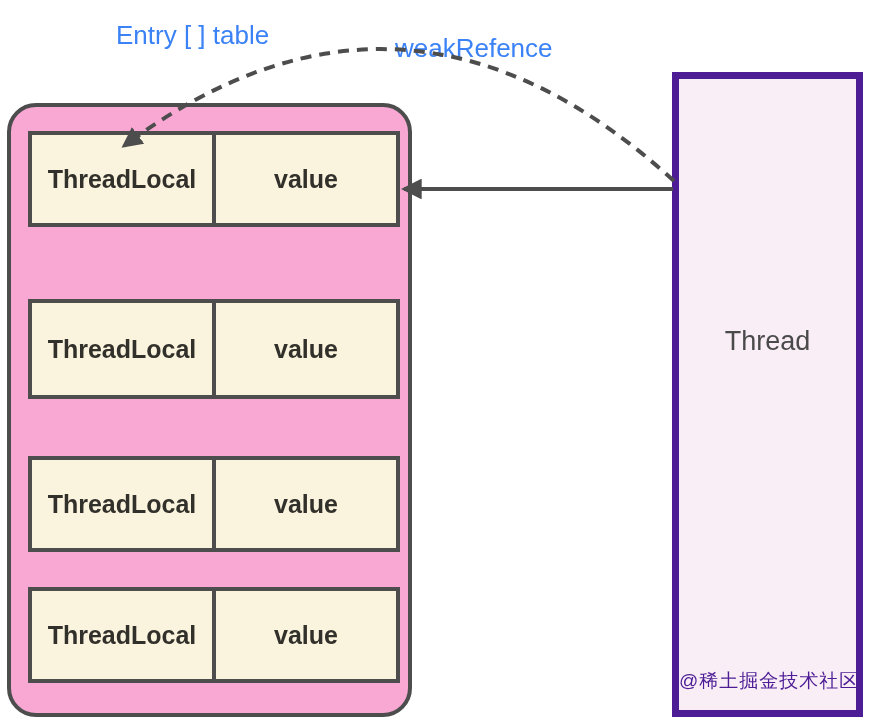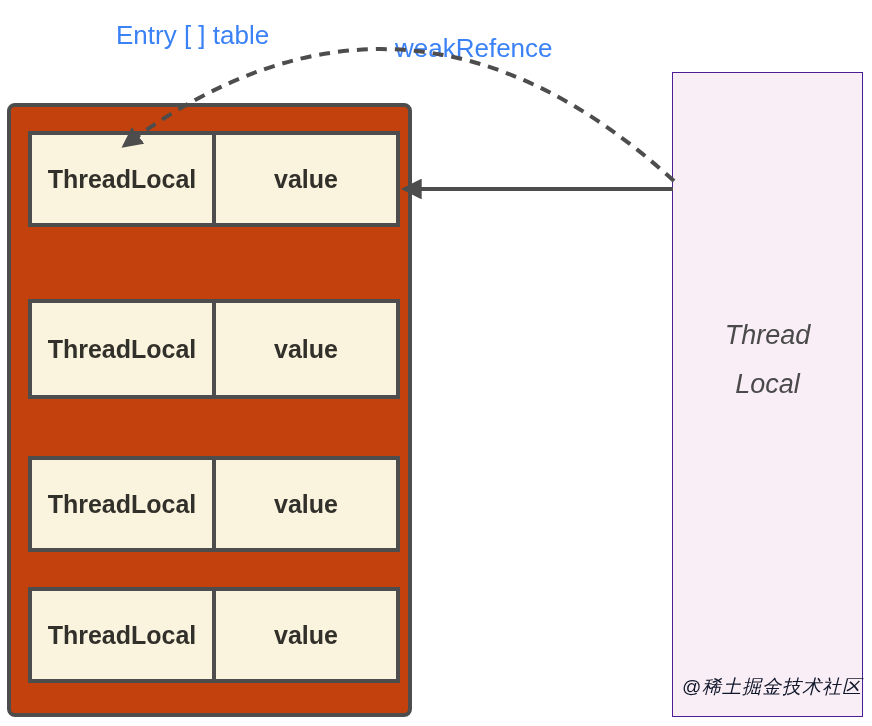--- a/index.html
+++ b/index.html
@@ -27,23 +27,23 @@
   .label-weak-ref    { left: 395px; top: 33px; }
 
   
   .entry-table {
     position: absolute;
     left: 7px;
     top: 103px;
     width: 405px;
     height: 614px;
     box-sizing: border-box;
-    background: #c2410c;
+    background: #f9a8d4;
     border: 4px solid #4d4d4d;
-    border-radius: 8px;
+    border-radius: 29px;
   }
   .entry-row {
     position: absolute;
     left: 17px;
     width: 372px;
     height: 96px;
     box-sizing: border-box;
     background: #faf3dd;
     border: 4px solid #4d4d4d;
     display: flex;
@@ -65,41 +65,40 @@
 
   
   .thread-box {
     position: absolute;
     left: 672px;
     top: 72px;
     width: 191px;
     height: 645px;
     box-sizing: border-box;
     background: #faeef6;
-    border: 1px solid #4c1d95;
-    font-style: italic;
+    border: 7px solid #4c1d95;
   }
   .thread-box .thread-text {
     position: absolute;
     top: 238px;
     left: 0;
     width: 100%;
     text-align: center;
     font-size: 27px;
     color: #4a4a4a;
     line-height: 49px;
   }
   .thread-box .watermark {
     position: absolute;
     bottom: 16px;
     left: 0;
     width: 100%;
     text-align: right;
     font-size: 19px;
-    color: #0f172a;
+    color: #4c1d95;
     letter-spacing: 1px;
     white-space: nowrap;
   }
 
   
   .arrows {
     position: absolute;
     left: 0;
     top: 0;
     width: 872px;
@@ -137,21 +136,20 @@
     <div class="entry-row row-3">
       <div class="cell key">ThreadLocal</div>
       <div class="cell val">value</div>
     </div>
 
   </div>
 
   <div class="thread-box">
     <div class="thread-text">
       <div>Thread</div>
-      <div>Local</div>
     </div>
     <div class="watermark">@稀土掘金技术社区</div>
   </div>
 
   <svg class="arrows" width="872" height="726" viewBox="0 0 872 726" xmlns="http://www.w3.org/2000/svg">
     <defs>
       <marker id="arrowhead" viewBox="0 0 10 10" refX="8.5" refY="5" markerWidth="5.2" markerHeight="5.2" orient="auto">
         <path d="M 0 0 L 10 5 L 0 10 z" fill="#4d4d4d"></path>
       </marker>
     </defs>

